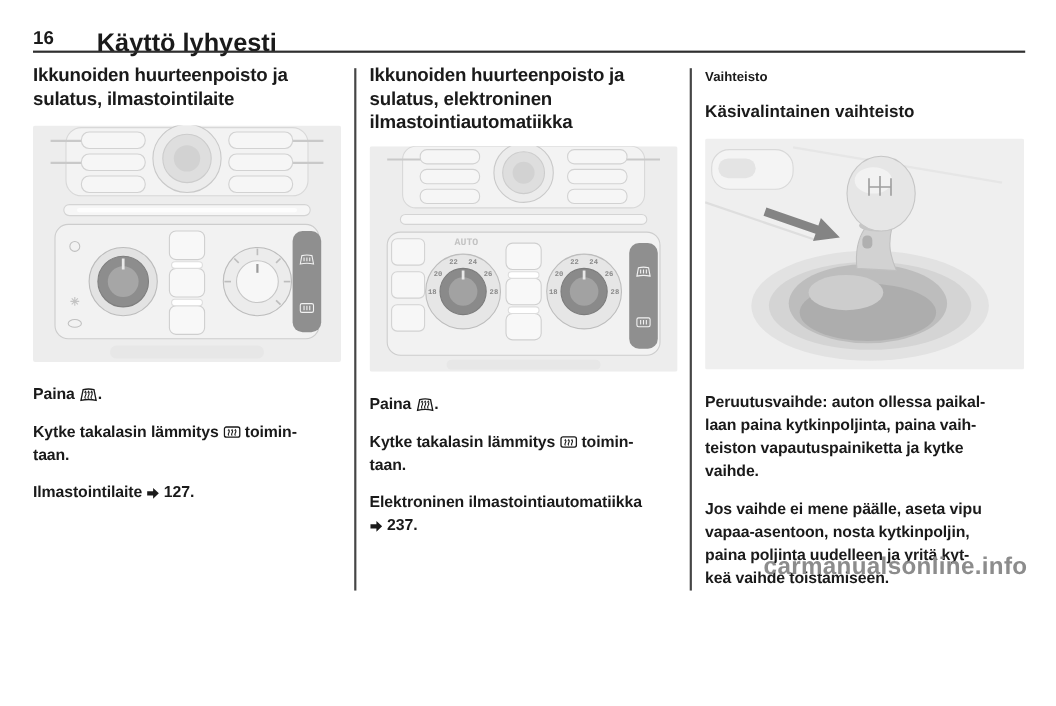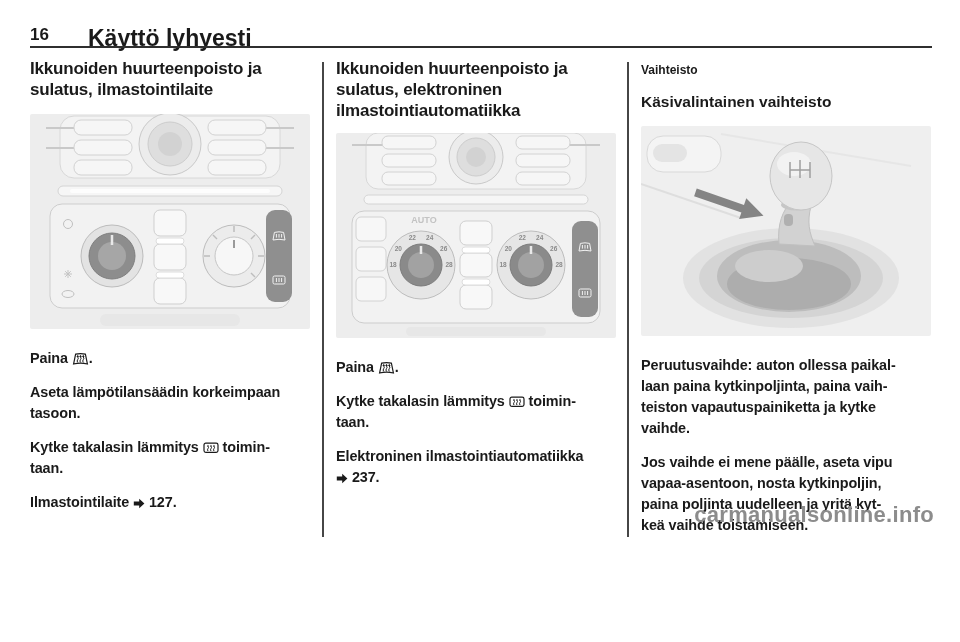--- a/index.html
+++ b/index.html
@@ -13,21 +13,21 @@
   .v1{left:322px;}
   .v2{left:627px;}
   .col{position:absolute;top:58px;}
   .c1{left:30px;width:282px;}
   .c2{left:336px;width:282px;}
   .c3{left:641px;width:292px;}
   h2{font-size:17px;line-height:21px;margin:0;white-space:pre-line;letter-spacing:-0.2px;}
   h1.big{font-size:12px;line-height:24px;margin:0 0 10px 0;}
   h3.sub{font-size:15.5px;line-height:20px;margin:0;}
   figure{margin:14px 0 0 0;}
-  figure.f2{margin-top:12px;}
+  figure.f2{margin-top:12px;font-family:Liberation Mono, monospace;}
   p.body{font-size:14.4px;line-height:21px;font-weight:bold;margin:13px 0 0 0;
          white-space:pre-line;letter-spacing:-0.1px;}
   p.first{margin-top:15px;}
   svg.sym{vertical-align:-2px;}
   .watermark{position:absolute;right:26px;bottom:9px;font-size:22px;color:#8c8c8c;
              font-weight:bold;letter-spacing:0.3px;}
 </style>
 </head>
 <body>
 
@@ -99,22 +99,20 @@
     </figure>
     <p class="body first"><span>Paina </span><svg class="sym" width="17" height="13" viewBox="0 0 17 13">
           <path d="M1.6,12 Q8.5,10.4 15.4,12 L13.4,2.2 Q8.5,1.1 3.6,2.2 Z" fill="none" stroke="#1a1a1a" stroke-width="1.2"></path>
           <path d="M5.7,10.4 q-1.2,-1.4 0,-2.8 q1.2,-1.4 0,-2.6" fill="none" stroke="#1a1a1a"></path>
           <path d="M8.5,10.4 q-1.2,-1.4 0,-2.8 q1.2,-1.4 0,-2.6" fill="none" stroke="#1a1a1a"></path>
           <path d="M11.3,10.4 q-1.2,-1.4 0,-2.8 q1.2,-1.4 0,-2.6" fill="none" stroke="#1a1a1a"></path>
           <polygon points="4.4,5 7,5 5.7,2.8" fill="#1a1a1a"></polygon>
           <polygon points="7.2,5 9.8,5 8.5,2.8" fill="#1a1a1a"></polygon>
           <polygon points="10,5 12.6,5 11.3,2.8" fill="#1a1a1a"></polygon>
         </svg><span>.</span></p>
-    <p class="body">Aseta lämpötilansäädin korkeimpaan
-tasoon.</p>
     <p class="body"><span>Kytke takalasin lämmitys </span><svg class="sym" width="16" height="13" viewBox="0 0 16 13">
           <rect x="1" y="2.2" width="14" height="9.2" rx="1.8" fill="none" stroke="#1a1a1a" stroke-width="1.2"></rect>
           <path d="M5,10 q-1,-1.2 0,-2.4 q1,-1.2 0,-2.2" fill="none" stroke="#1a1a1a"></path>
           <path d="M8,10 q-1,-1.2 0,-2.4 q1,-1.2 0,-2.2" fill="none" stroke="#1a1a1a"></path>
           <path d="M11,10 q-1,-1.2 0,-2.4 q1,-1.2 0,-2.2" fill="none" stroke="#1a1a1a"></path>
           <polygon points="3.9,5.6 6.1,5.6 5,3.8" fill="#1a1a1a"></polygon>
           <polygon points="6.9,5.6 9.1,5.6 8,3.8" fill="#1a1a1a"></polygon>
           <polygon points="9.9,5.6 12.1,5.6 11,3.8" fill="#1a1a1a"></polygon>
         </svg><span> toimin-
 taan.</span></p>

